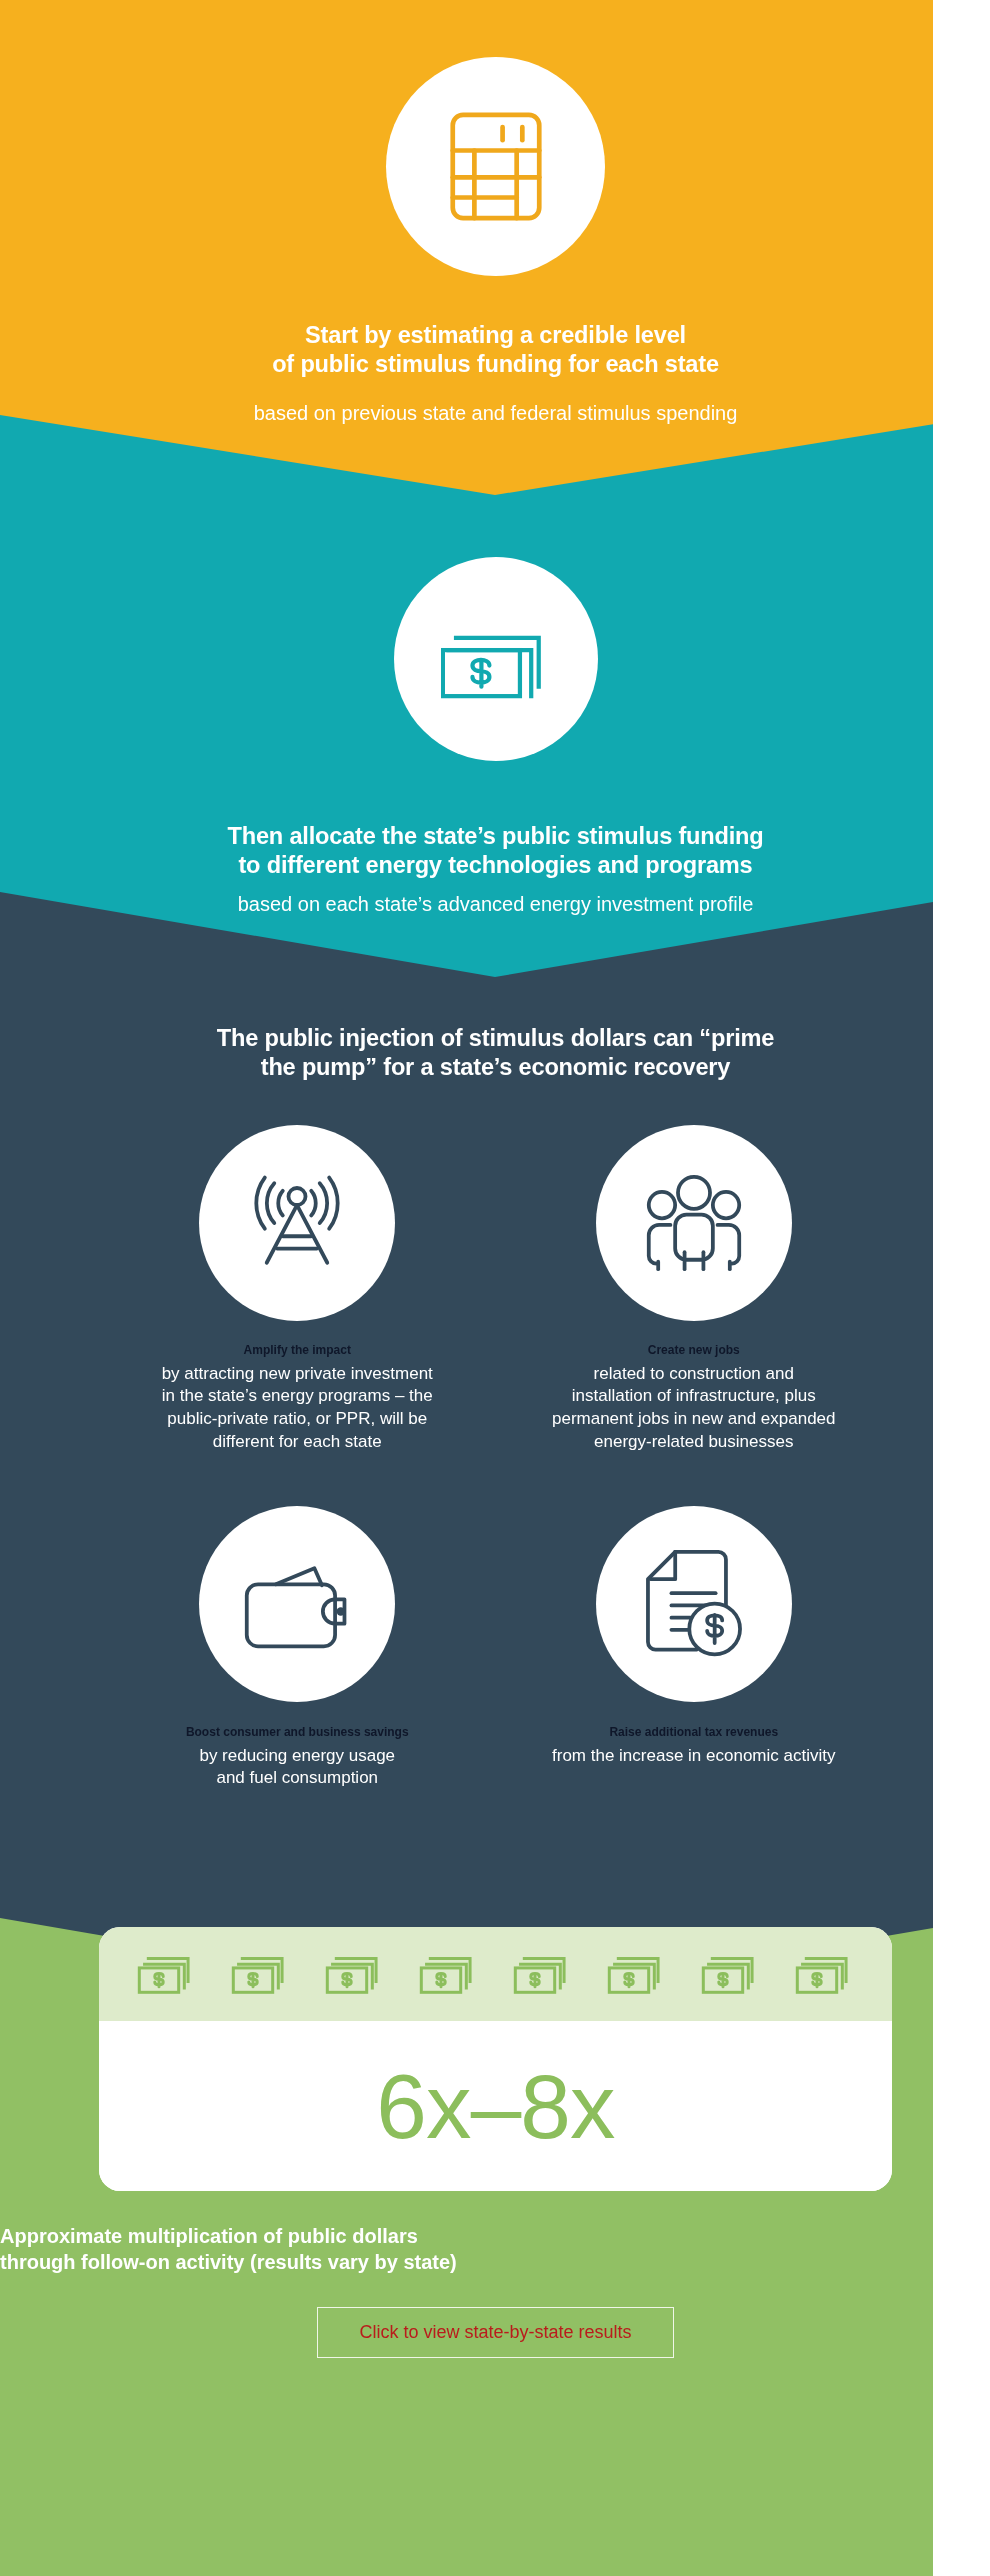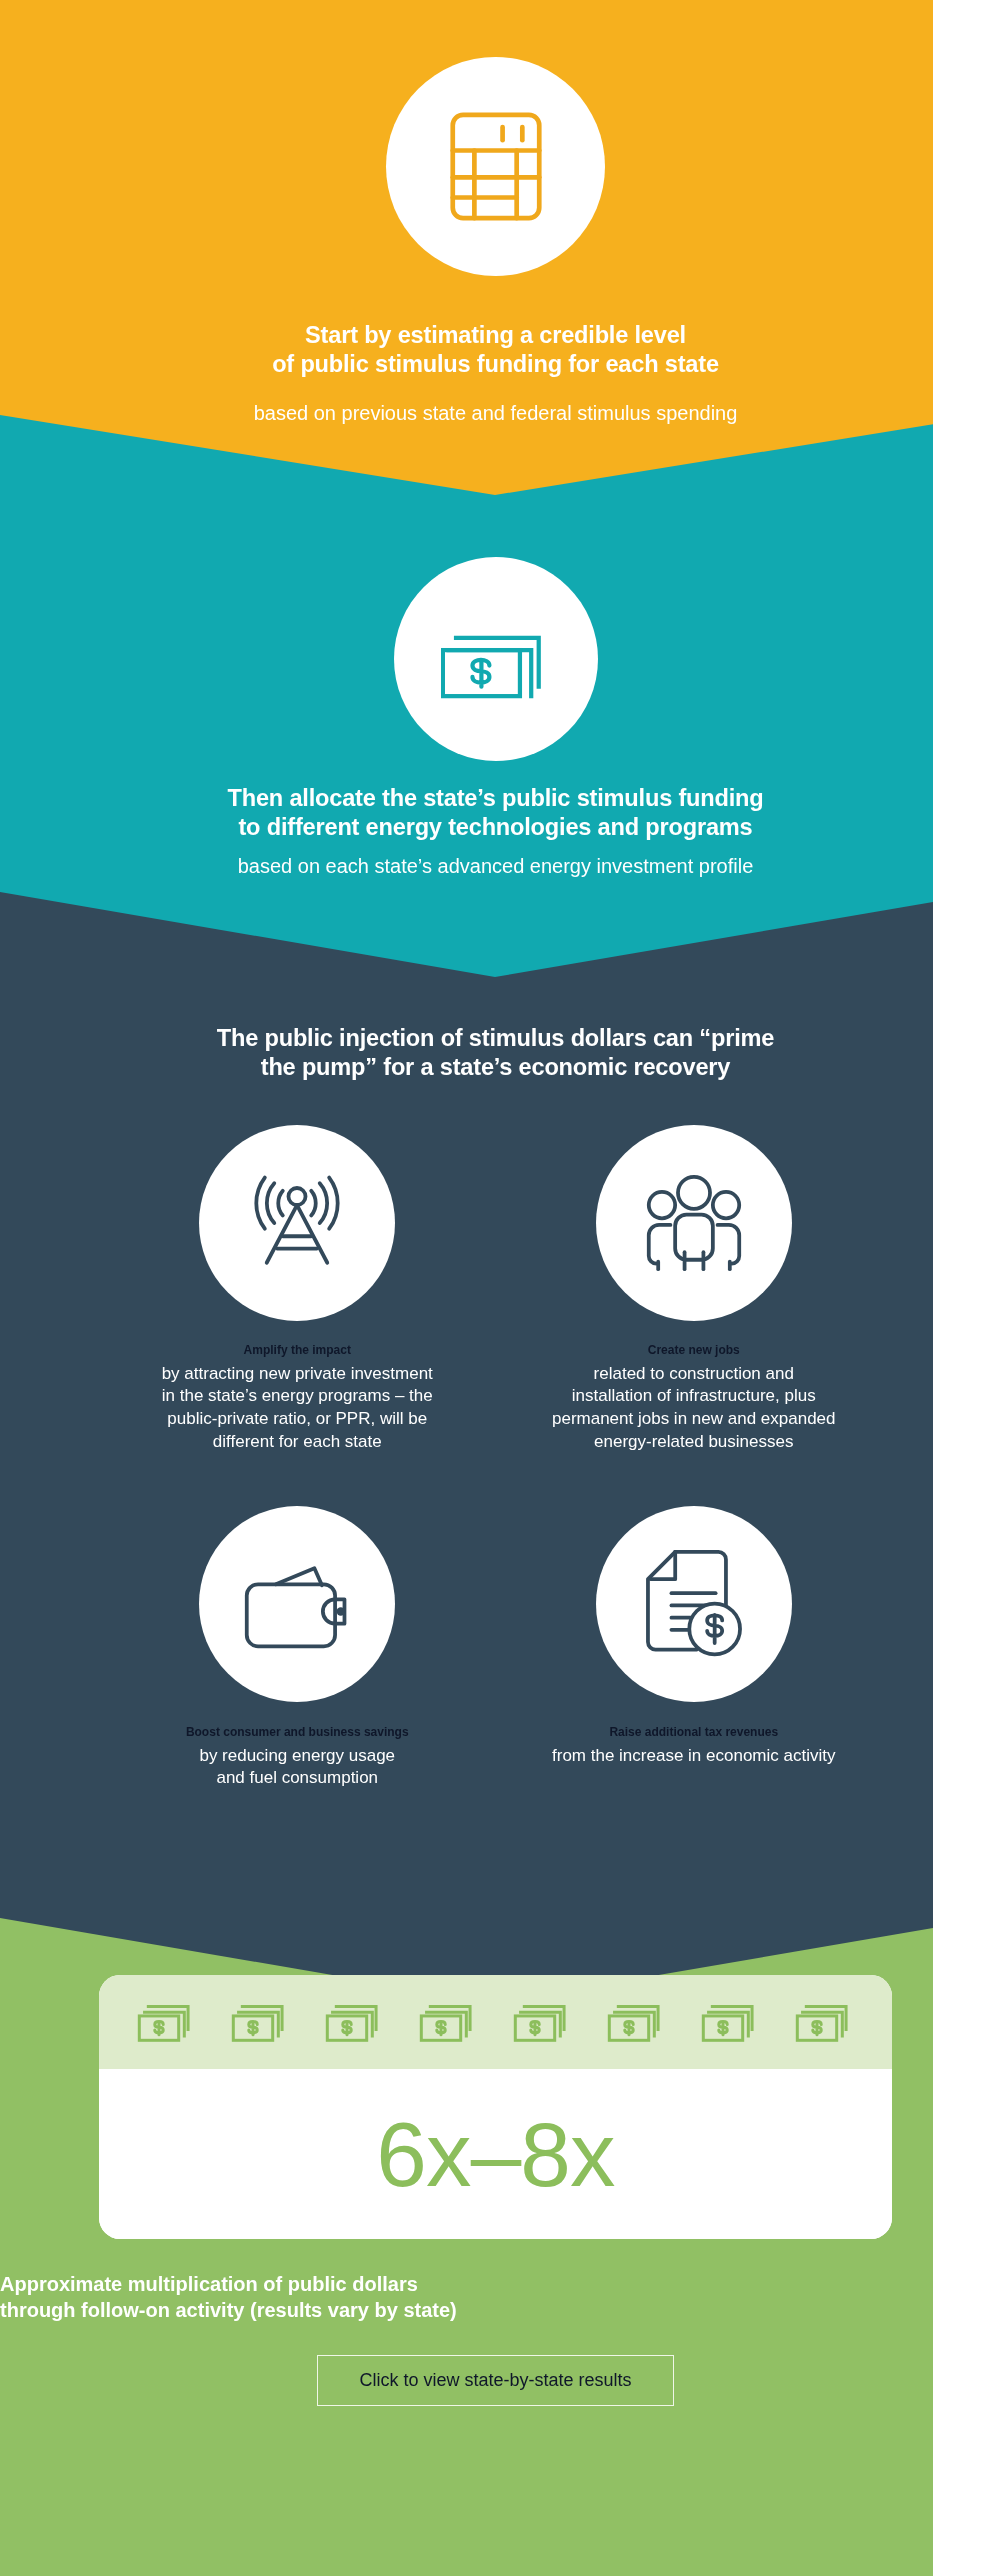--- a/index.html
+++ b/index.html
@@ -73,21 +73,21 @@
 
   
   #orange-content { top: 57px; }
   #orange-circle { width: 219px; height: 219px; }
   #orange-headline { margin-top: 45px; font-size: 23.6px; }
   #orange-subline  { margin-top: 21px; font-size: 20px; }
 
   
   #teal-content { top: 557px; }
   #teal-circle { width: 204px; height: 204px; }
-  #teal-headline { margin-top: 23px; font-size: 23.6px; }
+  #teal-headline { margin-top: 61px; font-size: 23.6px; }
   #teal-subline  { margin-top: 11.3px; font-size: 20px; }
 
   
   #navy-content { top: 1024px; }
   #navy-headline { font-size: 23.6px; }
 
   .grid2 {
     display: grid;
     grid-template-columns: 1fr 1fr;
     width: 793px;
@@ -107,21 +107,21 @@
   }
   .cell-body {
     color: #ffffff;
     font-size: 17px;
     margin-top: 4.7px;
     line-height: 1.33;
     font-weight: 400;
   }
 
   
-  #green-content { top: 1975px; }
+  #green-content { top: 1927px; }
   #card {
     width: 793px;
     margin: 0 auto;
     background: #ffffff;
     border-radius: 21px;
     overflow: hidden;
     box-shadow: 0 0 0 0 rgba(0,0,0,0);
   }
   #card-band {
     background: #DEEBCB;
@@ -150,21 +150,21 @@
     font-size: 20px;
     font-weight: bold;
     color: #ffffff;
     text-align: left;
     line-height: 1.3;
   }
   #cta-wrap { margin-top: 32px; text-align: center; }
   #cta-button {
     display: inline-block;
     border: 0.9px solid rgba(255,255,255,0.85);
-    color: #0f172a;
+    color: #b91c1c;
     font-size: 18px;
     padding: 14px 41px;
     background: transparent;
     cursor: pointer;
     font-family: "Liberation Sans", sans-serif;
     font-weight: 400;
   }
   svg { display: block; }
 </style>
 </head>

